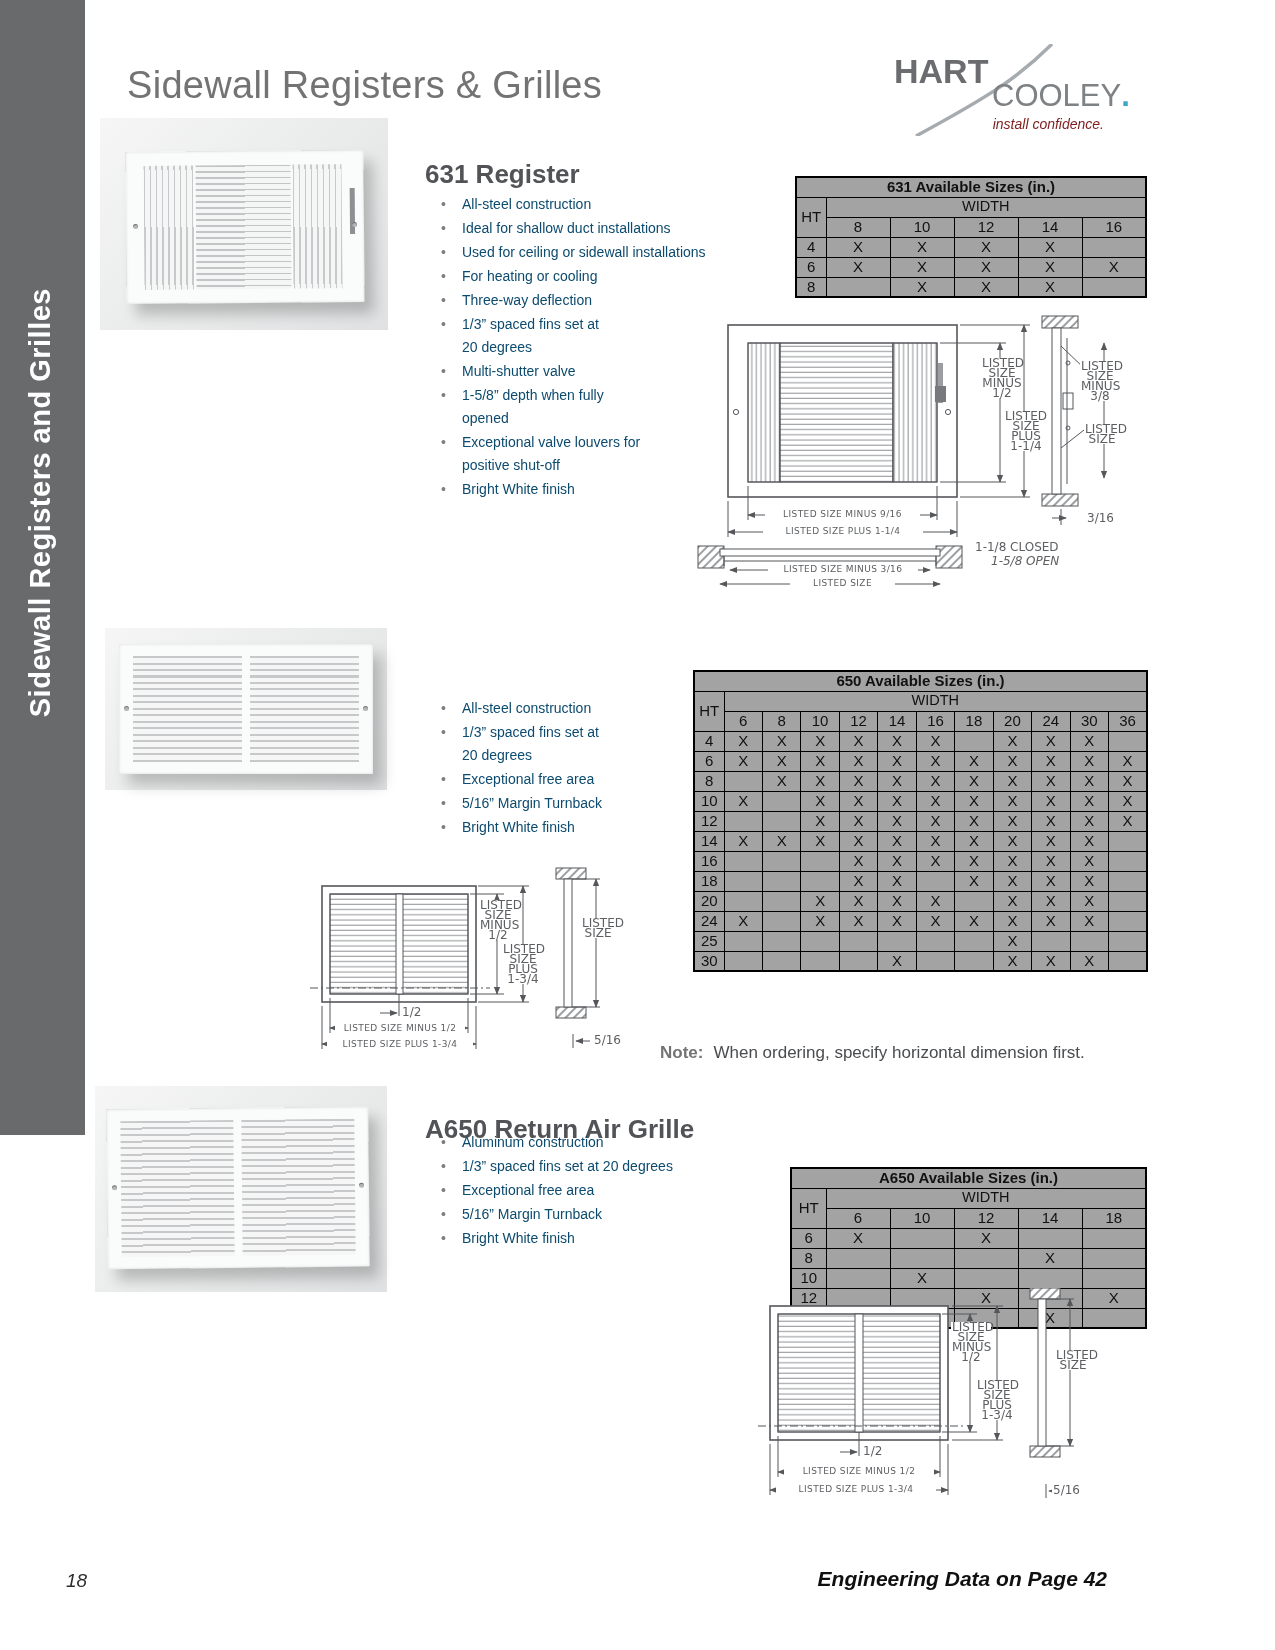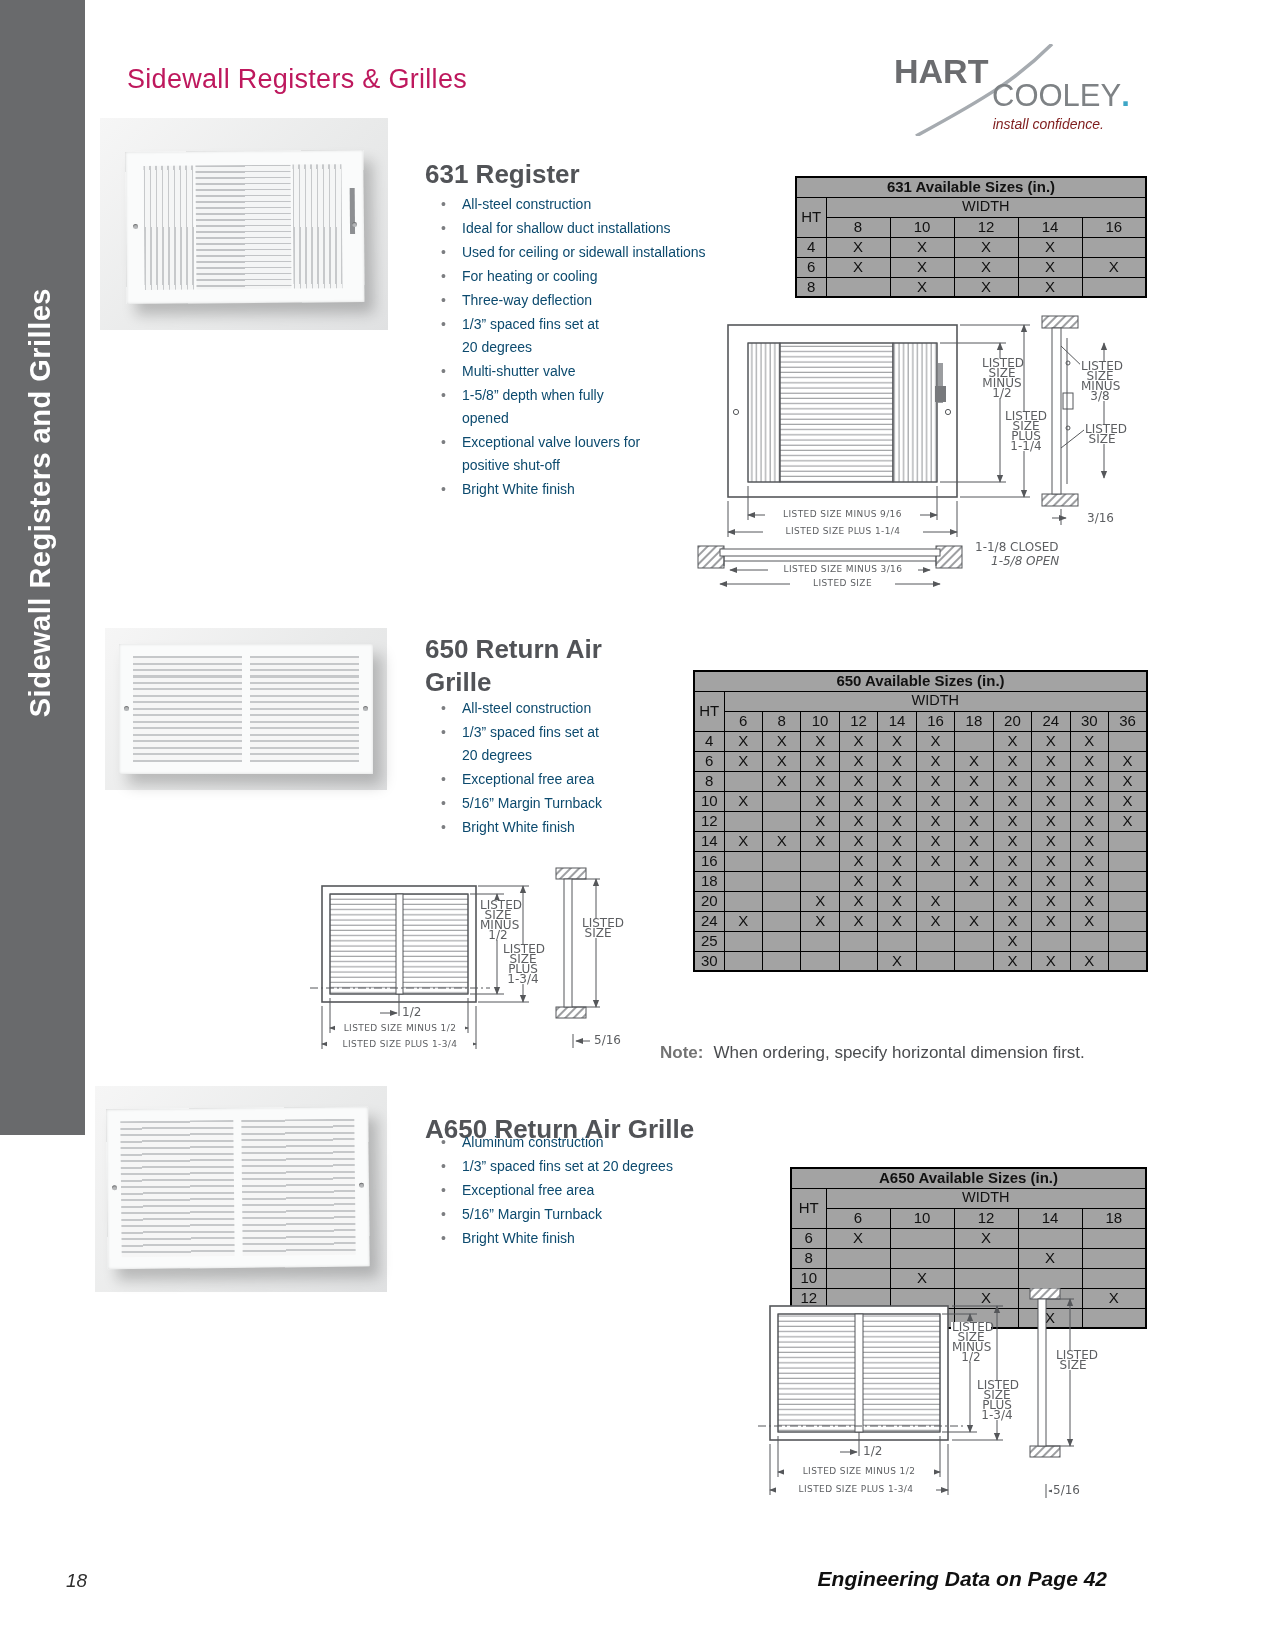--- a/index.html
+++ b/index.html
@@ -5,22 +5,22 @@
   * { margin:0; padding:0; box-sizing:border-box; }
   body { background:#fff; font-family:"Liberation Sans", sans-serif; }
   .page { position:relative; width:1275px; height:1650px; background:#fff; overflow:hidden; }
 
   
   .sideband { position:absolute; left:0; top:0; width:85px; height:1135px; background:#696a6c; }
   .sideband-label { position:absolute; left:24px; top:288px; writing-mode:vertical-rl;
     transform:rotate(180deg); color:#fff; font-weight:bold; font-size:29px; letter-spacing:.5px; }
 
   
-  .page-title { position:absolute; left:127px; top:64px; font-size:27px; font-weight:400;
-    color:#be185d; letter-spacing:.3px; }
+  .page-title { position:absolute; left:127px; top:64px; font-size:38px; font-weight:400;
+    color:#737373; letter-spacing:.3px; }
   .logo { position:absolute; left:888px; top:44px; width:218px; height:92px; }
   .logo svg { position:absolute; left:0; top:0; }
   .logo-hart { position:absolute; left:6px; top:8px; font-size:34px; font-weight:bold; color:#6b6c6f; }
   .logo-cooley { position:absolute; left:104px; top:34px; font-size:31px; color:#7e8285; }
   .logo-dot { color:#3ea6c6; font-weight:bold; }
   .logo-tagline { position:absolute; right:2px; top:72px; font-style:italic; font-size:14px; color:#7f1d1d; }
 
   
   .photo { position:absolute; background:linear-gradient(135deg,#f6f6f6 0%,#e9eaea 55%,#e0e1e2 100%); }
   #photo631 { left:100px; top:118px; width:288px; height:212px; }
@@ -301,21 +301,20 @@
 
   <div class="photo" id="photo650">
     <div class="reg" id="reg650">
       <div class="louv"></div>
       <div class="divider"></div>
       <div class="screw" style="left:5px;top:62px"></div>
       <div class="screw" style="right:5px;top:62px"></div>
     </div>
   </div>
 
-  <h2 class="sec-title" id="t650-title">650 Return Air Grille</h2>
   <ul class="bullets" id="b650">
       <li>All-steel construction</li>
       <li>1/3” spaced fins set at
 20 degrees</li>
       <li>Exceptional free area</li>
       <li>5/16” Margin Turnback</li>
       <li>Bright White finish</li>
     </ul>
 
   <table class="sizes" id="t650">

